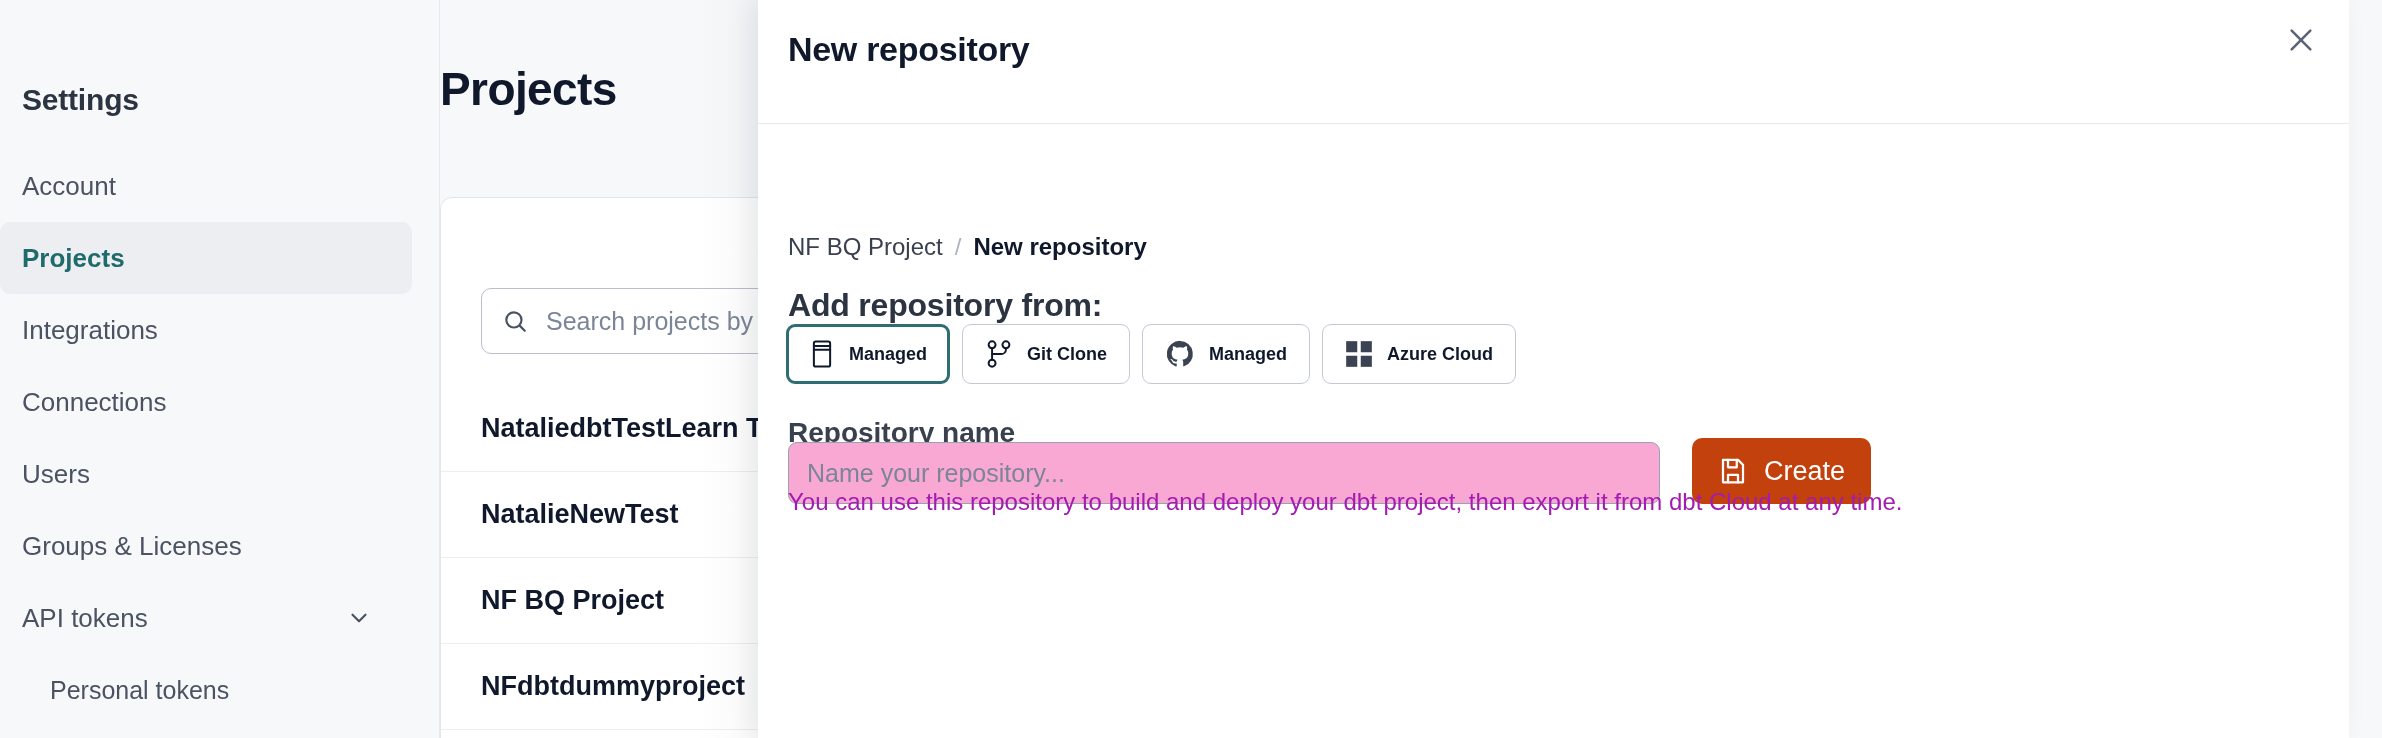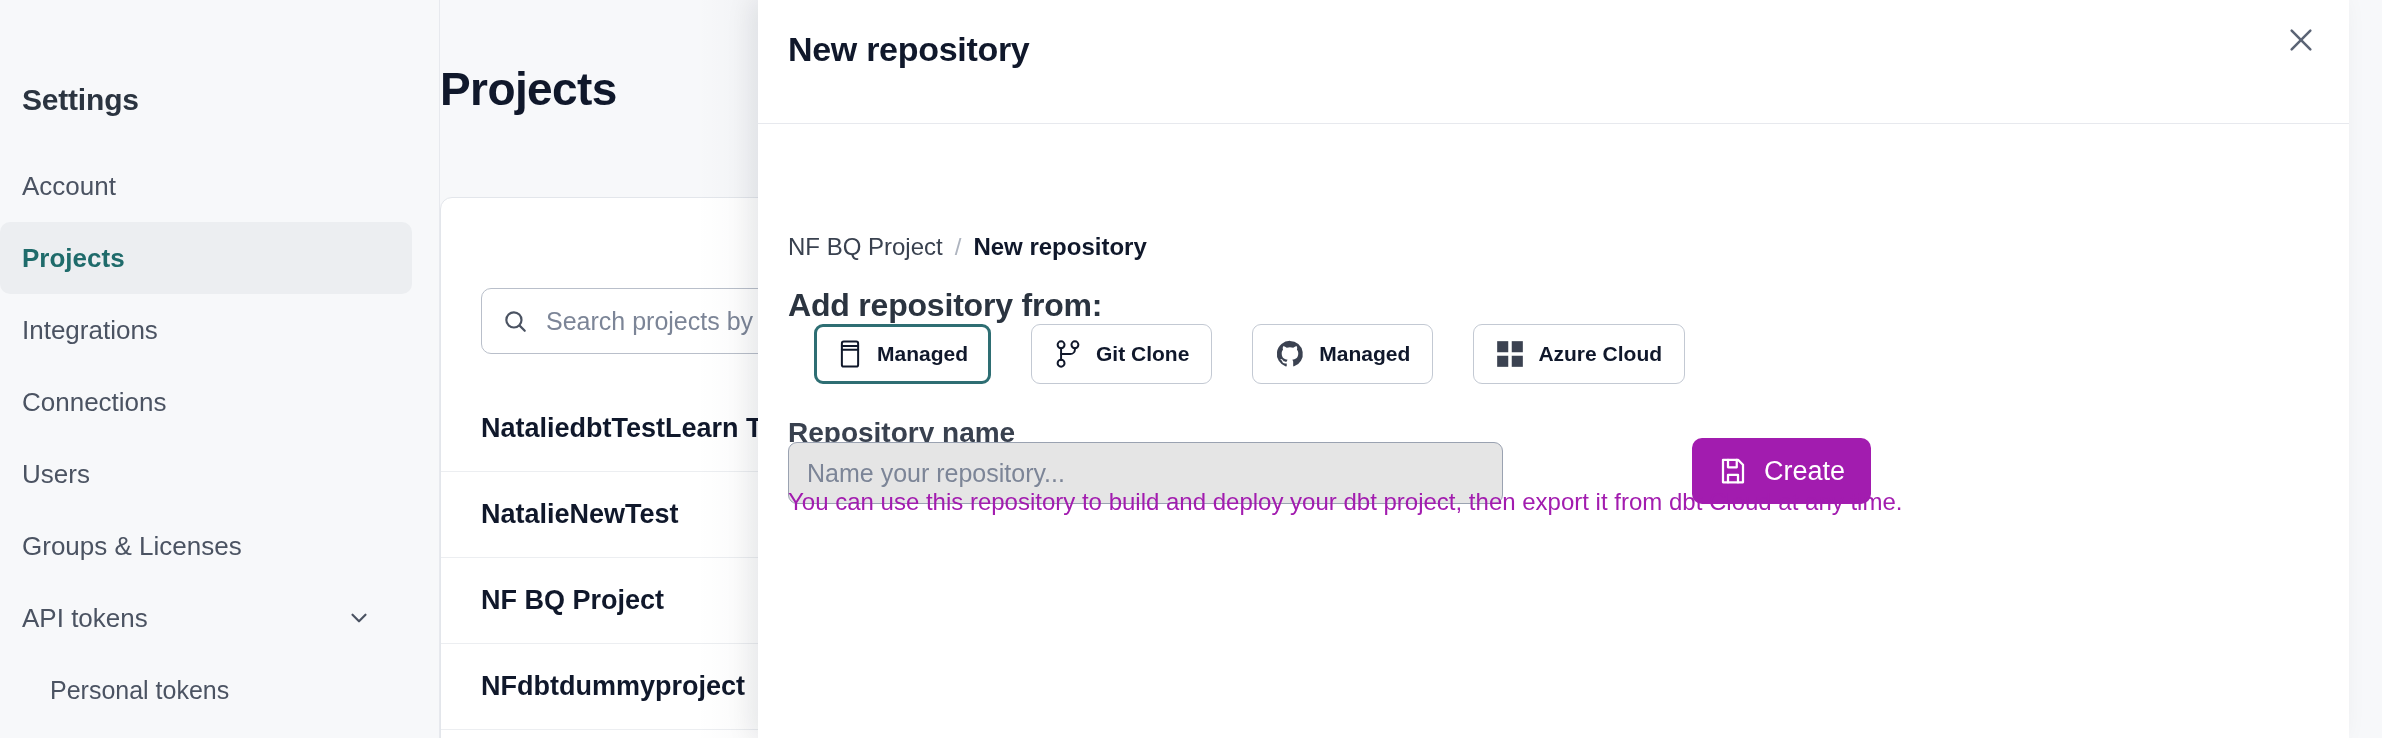--- a/index.html
+++ b/index.html
@@ -148,62 +148,61 @@
     left: 28px; top: 200px;
     display: flex; align-items: center; gap: 12px;
   }
   .source-btn {
     height: 60px;
     display: flex; align-items: center; gap: 14px;
     padding: 0 22px;
     background: #fff;
     border: 1px solid #c3c9d3;
     border-radius: 9px;
-    font-size: 21px; font-weight: 700; color: #10182b;
+    font-size: 18px; font-weight: 700; color: #10182b;
     cursor: pointer;
     white-space: nowrap;
-    margin-left: 28px;
   }
   .source-btn.selected {
     border: 3px solid #2e6e73;
     padding: 0 20px;
   }
   .source-btn .ico { display: flex; align-items: center; }
 
   .field-label {
     position: absolute;
     left: 30px; top: 293px;
     font-size: 28px; font-weight: 700; color: #39414f;
   }
   .name-input {
     position: absolute;
     left: 30px; top: 318px;
-    width: 715px; height: 62px;
+    width: 872px; height: 62px;
     border: 1px solid #9aa2b1;
     border-radius: 9px;
-    background: #e5e5e5;
+    background: #f9a8d4;
     font-family: "Liberation Sans", sans-serif;
     font-size: 25px; color: #10182b;
     padding: 0 18px;
     outline: none;
   }
   .name-input::placeholder { color: #7c8597; }
   .helper-text {
     position: absolute;
     left: 30px; top: 364px;
     font-size: 24px; color: #a21caf;
   }
 
   .create-btn {
     position: absolute;
     left: 934px; top: 314px;
     height: 66px;
     display: flex; align-items: center; gap: 16px;
     padding: 0 26px;
-    background: #a21caf;
+    background: #c2410c;
     border: none; border-radius: 10px;
     color: #ffffff;
     font-family: "Liberation Sans", sans-serif;
     font-size: 27px; font-weight: 400;
     cursor: pointer;
   }
 </style>
 </head>
 <body>
 

